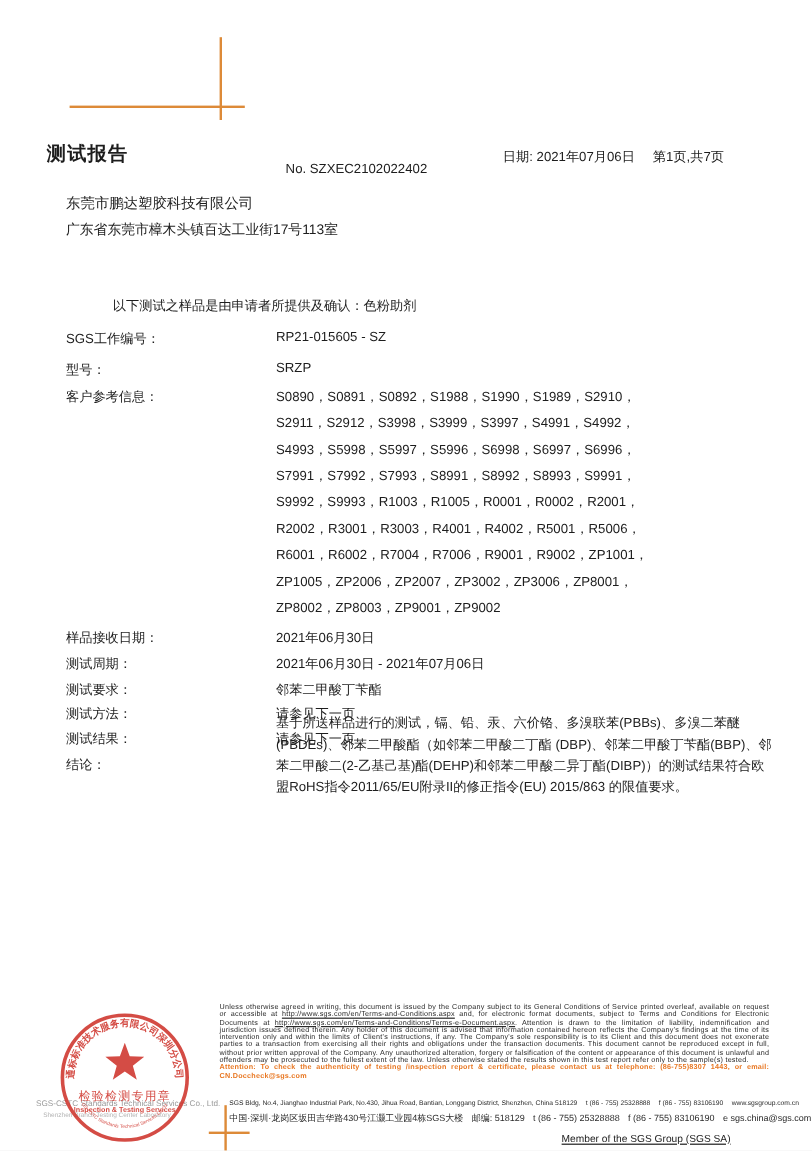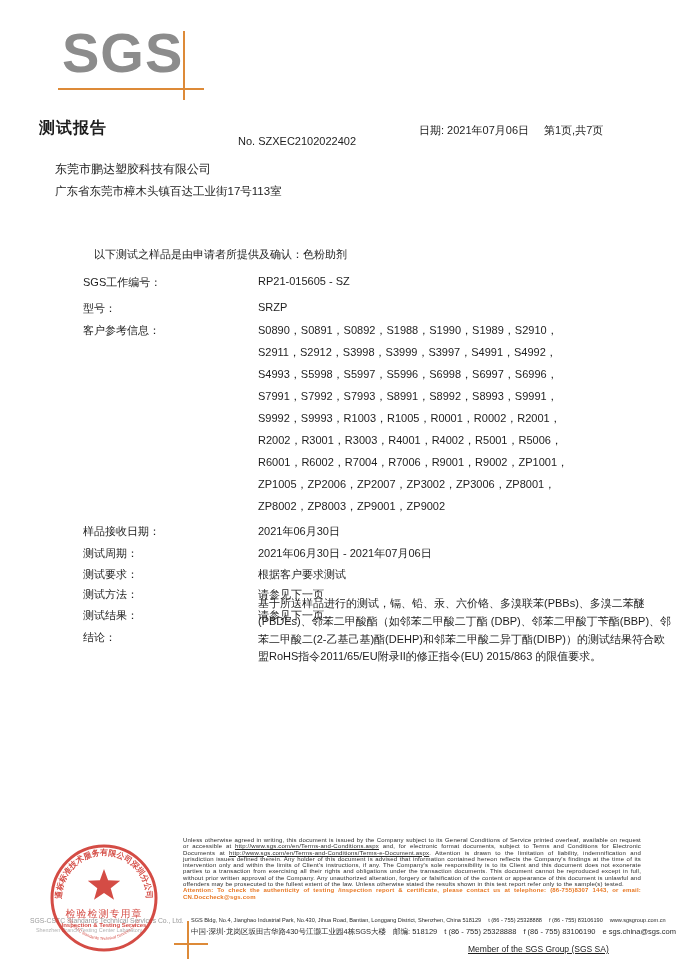--- a/index.html
+++ b/index.html
@@ -16,22 +16,22 @@
   .doc-title { position:absolute; left:39px; top:118px; font-size:16px; font-weight:bold; letter-spacing:1px; }
   .report-no { position:absolute; left:238px; top:123px; font-size:11px;margin-top:12px; }
   .report-date { position:absolute; left:419px; top:123px; font-size:11px; }
   .page-info { position:absolute; left:544px; top:123px; font-size:11px; }
 
   .company { position:absolute; left:55px; top:161px; font-size:12px; }
   .company-addr { position:absolute; left:55px; top:184px; font-size:11.5px; }
 
   .intro { position:absolute; left:55px; top:247px; font-size:11px;margin-left:39px; }
 
-  .flabel { position:absolute; left:55px; font-size:11px;margin-left:28px; }
-  .fvalue { position:absolute; left:230px; font-size:11px;margin-left:28px; }
+  .flabel { position:absolute; left:55px; font-size:11px; }
+  .fvalue { position:absolute; left:230px; font-size:11px; }
   .ref-line { height:22px; font-size:11px; }
   .conclusion { width:414px; line-height:17.8px; }
 
   
   .legal { position:absolute; left:183px; top:837px; width:458px; font-size:6px; line-height:6.3px; letter-spacing:0.2px; color:#2a2a2a; text-align:justify; }
   .legal .u { text-decoration:underline; }
   .attention { color:#e87722; font-weight:bold; }
   .addr-en { position:absolute; left:191px; top:917px; width:450px; font-size:5.6px; color:#2a2a2a; white-space:nowrap; }
   .addr-cn { position:absolute; left:191px; top:927px; width:450px; font-size:7.5px; color:#2a2a2a; white-space:nowrap; }
   .addr-en span, .addr-cn span { margin-right:7px; }
@@ -44,21 +44,20 @@
   .stamp { position:absolute; left:48px; top:842px; width:112px; height:112px; opacity:0.88; z-index:2; }
   .stamp-co1 { position:absolute; left:30px; top:917px; width:160px; font-size:6.8px; color:#9a9a9a; z-index:1; white-space:nowrap; }
   .stamp-co2 { position:absolute; left:36px; top:927px; width:150px; font-size:5.4px; color:#b3b3b3; z-index:1; white-space:nowrap; }
 </style>
 </head>
 <body>
 
 <div class="page">
 
   <div class="logo-wrap">
-    <div class="logo-sgs">SGS</div>
     <div class="logo-hline"></div>
     <div class="logo-vline"></div>
   </div>
 
   <div class="doc-title">测试报告</div>
   <div class="report-no">No. SZXEC2102022402</div>
   <div class="report-date">日期: 2021年07月06日</div>
   <div class="page-info">第1页,共7页</div>
 
   <div class="company">东莞市鹏达塑胶科技有限公司</div>
@@ -85,21 +84,21 @@
     <div class="ref-line">ZP8002，ZP8003，ZP9001，ZP9002</div>
   </div>
 
   <div class="flabel" style="top:524px">样品接收日期：</div>
   <div class="fvalue" style="top:524px">2021年06月30日</div>
 
   <div class="flabel" style="top:546px">测试周期：</div>
   <div class="fvalue" style="top:546px">2021年06月30日 - 2021年07月06日</div>
 
   <div class="flabel" style="top:567px">测试要求：</div>
-  <div class="fvalue" style="top:567px">根据客户要求测试</div>
+  <div class="fvalue" style="top:567px">邻苯二甲酸丁苄酯</div>
 
   <div class="flabel" style="top:587px">测试方法：</div>
   <div class="fvalue" style="top:587px">请参见下一页</div>
 
   <div class="flabel" style="top:608px">测试结果：</div>
   <div class="fvalue" style="top:608px">请参见下一页</div>
 
   <div class="flabel" style="top:630px">结论：</div>
   <div class="fvalue conclusion" style="top:595px">基于所送样品进行的测试，镉、铅、汞、六价铬、多溴联苯(PBBs)、多溴二苯醚(PBDEs)、邻苯二甲酸酯（如邻苯二甲酸二丁酯 (DBP)、邻苯二甲酸丁苄酯(BBP)、邻苯二甲酸二(2-乙基己基)酯(DEHP)和邻苯二甲酸二异丁酯(DIBP)）的测试结果符合欧盟RoHS指令2011/65/EU附录II的修正指令(EU) 2015/863 的限值要求。</div>
 

